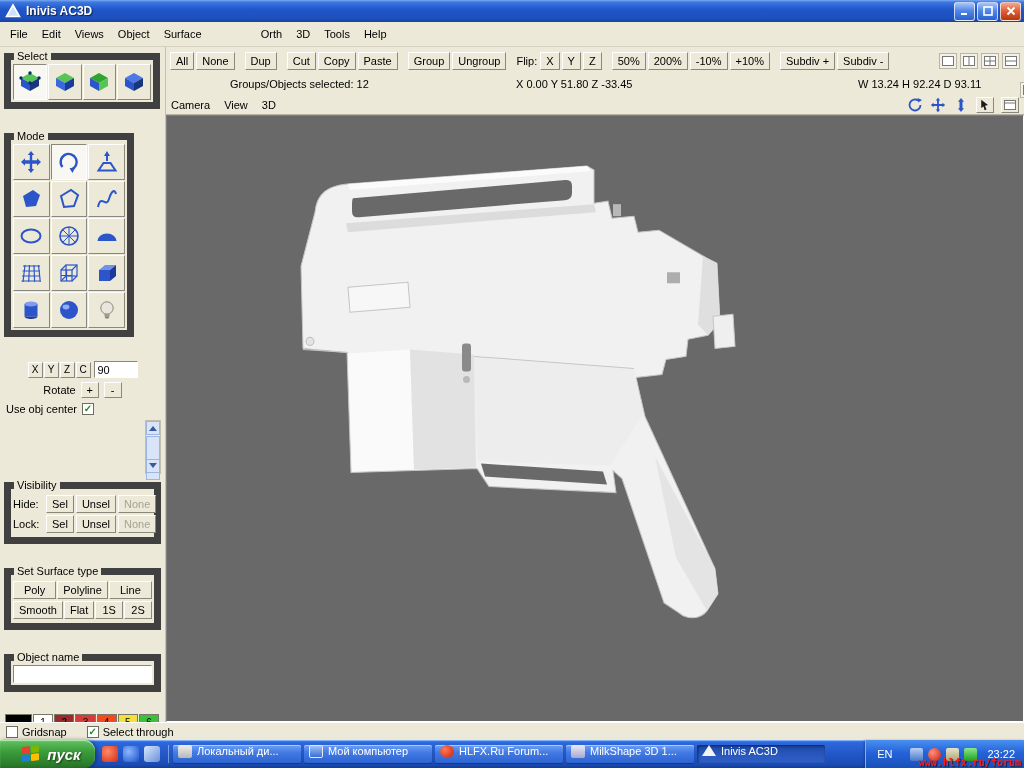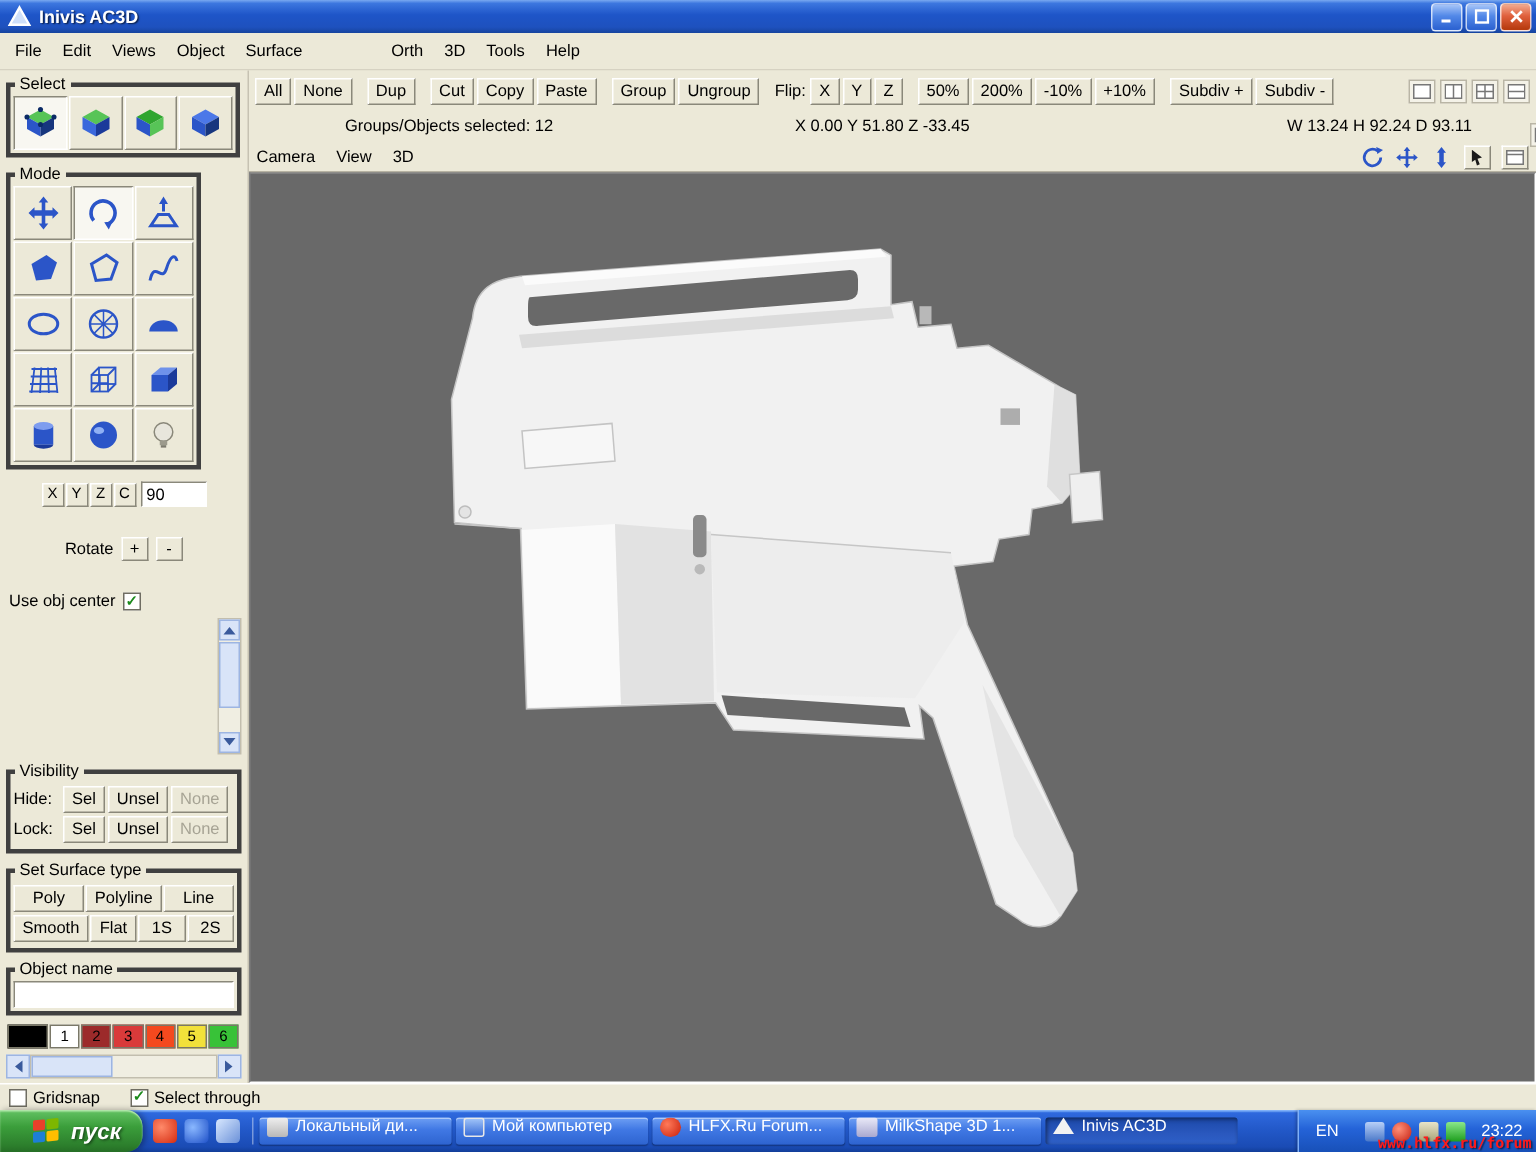--- a/index.html
+++ b/index.html
@@ -38,55 +38,55 @@
   .gap { margin-left:8px; }
   .tb-label { margin:0 3px 0 8px; }
   .tb-right { margin-left:auto; display:flex; align-items:center; gap:3px; }
   .layout-btn { width:18px; height:16px; border:1px solid #B9B5A5; background:#F4F2E8;
     display:flex; align-items:center; justify-content:center; }
 
   
   .statusrow { height:21px; flex:none; position:relative; background:#ECE9D8; }
   .statusrow span { position:absolute; top:4px; white-space:nowrap; }
   .st-sel  { left:64px; }
-  .st-pos  { left:364px;text-align:right; }
+  .st-pos  { left:350px;text-align:right; }
   .st-size { left:692px; }
   .st-icons { position:absolute; right:4px; top:2px; display:flex; gap:3px; }
 
   
   .vstrip { height:20px; flex:none; display:flex; align-items:center; padding:0 5px;
     background:#ECE9D8; border-bottom:1px solid #B6B2A2; }
   .vmenu { margin-right:14px; }
   .vstrip-icons { margin-left:auto; display:flex; align-items:center; gap:7px; }
   .vbtn { width:18px; height:16px; border:1px solid; border-color:#FFF #8A887A #8A887A #FFF;
     background:#ECE9D8; display:flex; align-items:center; justify-content:center; }
 
   
   .viewport { flex:1; position:relative; background:#696969;
     border:1px solid; border-color:#808080 #FFF #FFF #808080; min-height:0; }
   .viewport svg.model { position:absolute; inset:0; width:100%; height:100%; }
 
   
-  fieldset { border:3px solid #404040; margin:1px 4px 4px; padding:2px; min-width:0; }
+  fieldset { border:7px solid #404040; margin:1px 4px 20px; padding:2px; min-width:0; }
   legend { font-size:11px; padding:0 3px; margin-left:1px; }
   .fs-select { width:156px; }
   .fs-mode   { width:130px; }
   .selgrid { display:grid; grid-template-columns:repeat(4,1fr); gap:1px; }
   .modegrid { display:grid; grid-template-columns:repeat(3,1fr); gap:1px; }
   .tbtn { height:36px; display:flex; align-items:center; justify-content:center;
     background:#ECE9D8; border:1px solid; border-color:#FFF #8A887A #8A887A #FFF; }
   .tbtn.active { border-color:#8A887A #FFF #FFF #8A887A; background:#F8F7F1; }
   .tbtn svg { display:block; }
 
   .axisrow { display:flex; align-items:center; justify-content:center; gap:1px; margin:4px 0 2px; flex:none; }
   .axbtn { width:15px; height:16px; border:1px solid; border-color:#FFF #8A887A #8A887A #FFF;
     background:#ECE9D8; display:flex; align-items:center; justify-content:center; font-size:10px; }
   input.angle { width:44px; height:17px; margin-left:2px; border:1px solid;
     border-color:#8A887A #FFF #FFF #8A887A; background:#fff; font:11px "Liberation Sans",sans-serif; padding:0 3px; }
-  .rotrow { display:flex; align-items:center; justify-content:center; gap:5px; margin:18px 0; flex:none; }
+  .rotrow { display:flex; align-items:center; justify-content:center; gap:5px; margin:2px 0; flex:none; }
   .pm { width:18px; height:16px; border:1px solid; border-color:#FFF #8A887A #8A887A #FFF;
     background:#ECE9D8; display:flex; align-items:center; justify-content:center; }
   .cbrow { display:flex; align-items:center; gap:5px; padding:3px 6px; flex:none; }
   .cb { width:12px; height:12px; background:#fff; border:1px solid #6F6D62; flex:none;
     display:flex; align-items:center; justify-content:center; font-size:10px; font-weight:bold; color:#1B8A1B; }
   .cb.checked::after { content:"✓"; margin-top:-1px; }
 
   .spacer { position:relative; flex:1; min-height:60px; }
   .vscroll { position:absolute; top:2px; right:4px; bottom:4px; width:16px;
     background:#F0EEE2; border:1px solid #C2BEAE; }

